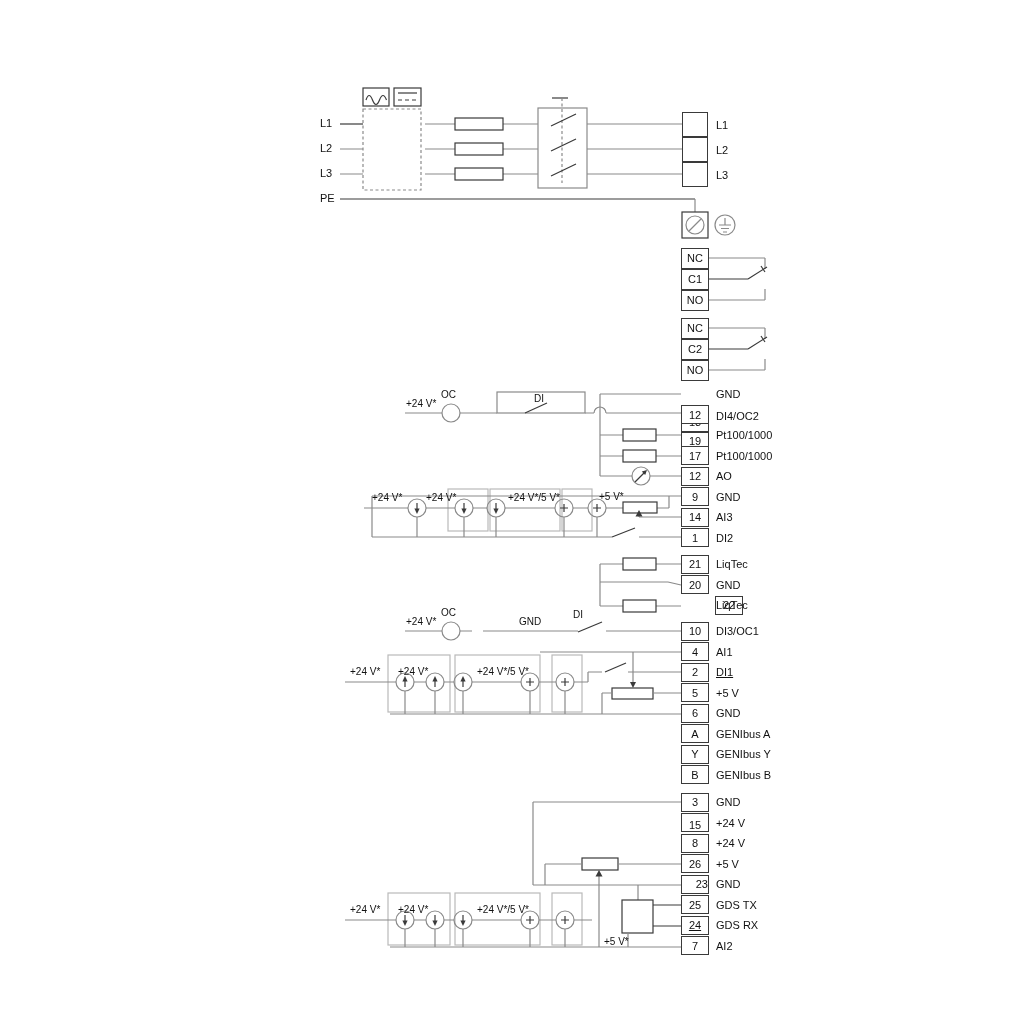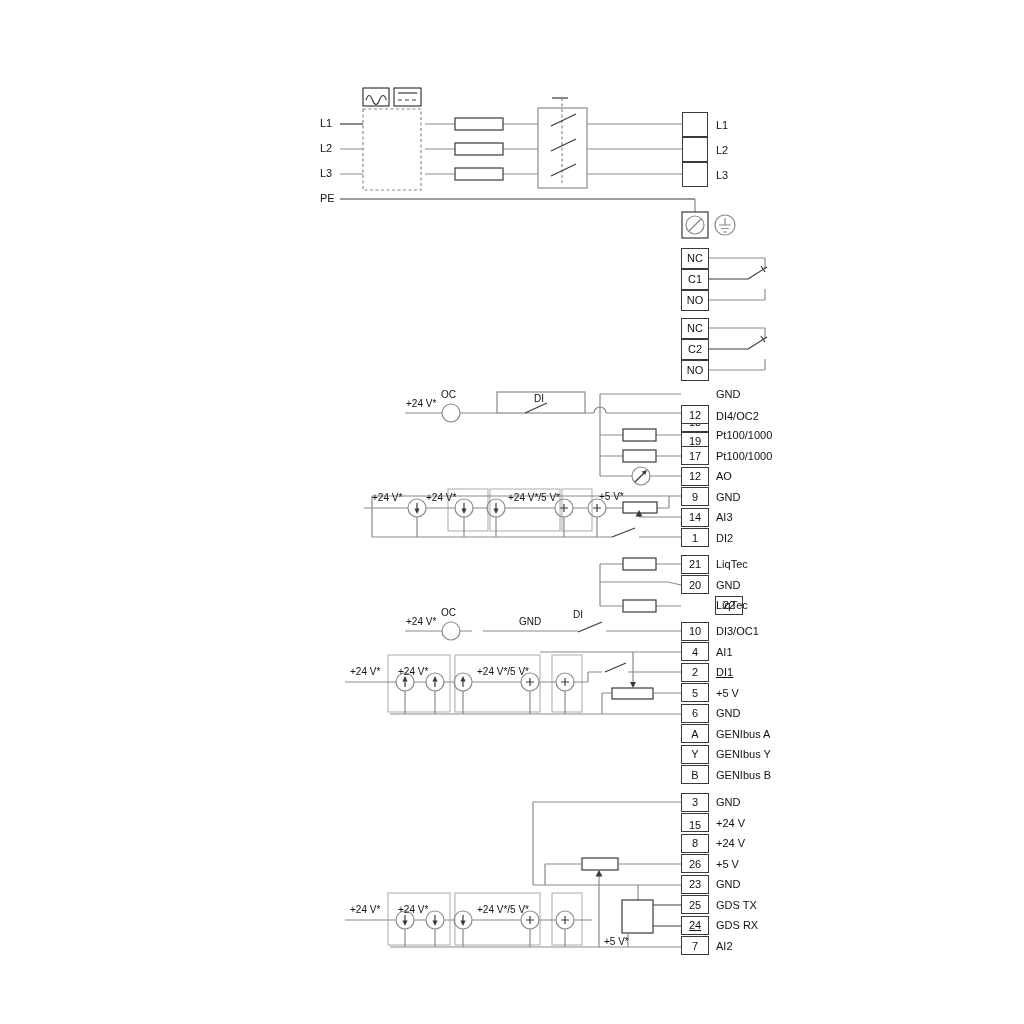--- a/index.html
+++ b/index.html
@@ -348,21 +348,21 @@
     </div>
     <div class="tlabel" style="left: 716px; top: 812.5px;">+24 V</div>
     <div class="tbox" style="left: 681px; top: 833.5px; width: 28px; height: 19px;">
       <span>8</span>
     </div>
     <div class="tlabel" style="left: 716px; top: 833px;">+24 V</div>
     <div class="tbox" style="left: 681px; top: 854px; width: 28px; height: 19px;">
       <span>26</span>
     </div>
     <div class="tlabel" style="left: 716px; top: 853.5px;">+5 V</div>
-    <div class="tbox" style="left: 681px; top: 874.5px; width: 28px; height: 19px;">
+    <div class="tbox" style="left: 681px; top: 874.5px; width: 28px; height: 19px; justify-content: flex-end;">
       <span>23</span>
     </div>
     <div class="tlabel" style="left: 716px; top: 874px;">GND</div>
     <div class="tbox" style="left: 681px; top: 895px; width: 28px; height: 19px; text-align: center;">
       <span>25</span>
     </div>
     <div class="tlabel" style="left: 716px; top: 894.5px;">GDS TX</div>
     <div class="tbox" style="left: 681px; top: 915.5px; width: 28px; height: 19px; text-decoration: underline;">
       <span>24</span>
     </div>

